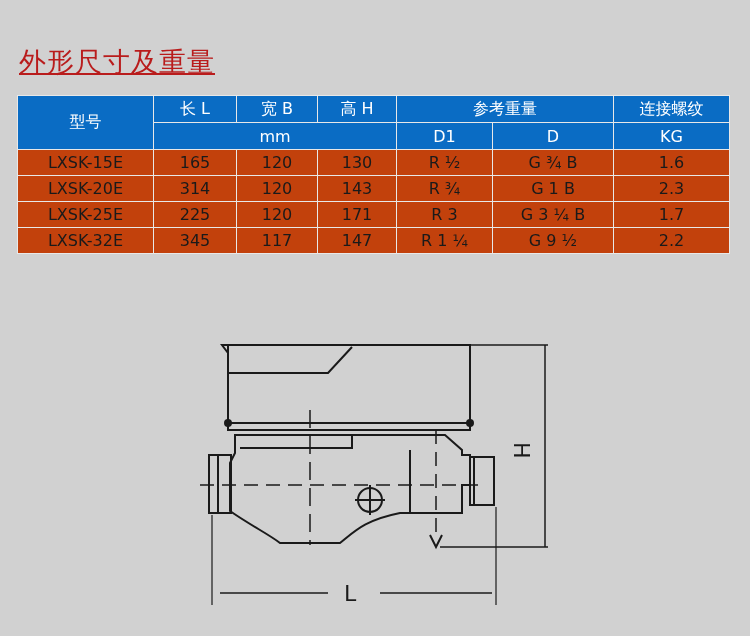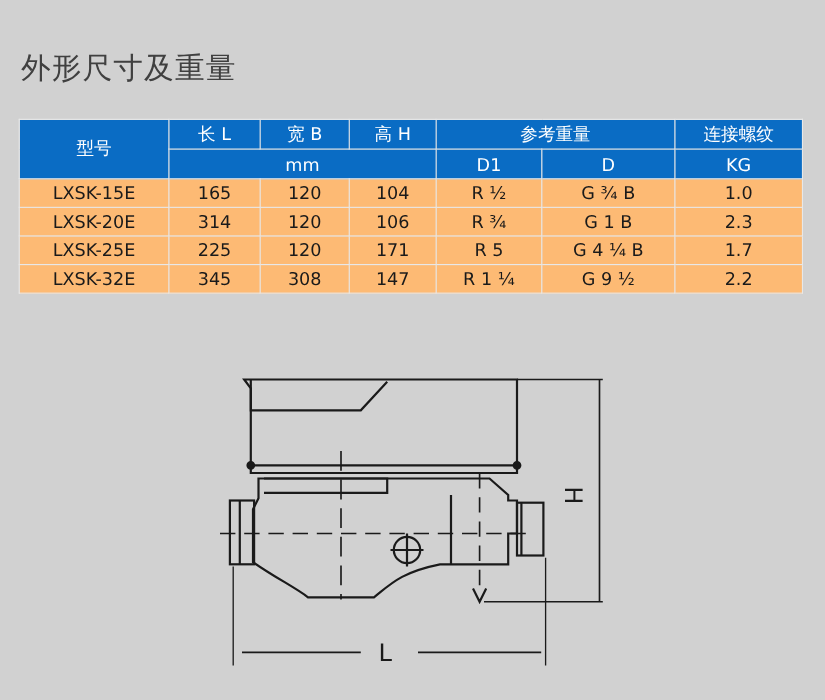--- a/index.html
+++ b/index.html
@@ -1,21 +1,21 @@
 <!DOCTYPE html>
 <html><head>
 <meta charset="utf-8">
 <style>
   html,body{margin:0;padding:0;}
   body{width:750px;height:636px;background:#d1d1d1;position:relative;overflow:hidden;font-family:"DejaVu Sans","Liberation Sans",sans-serif;}
-  .title{position:absolute;left:19px;top:44px;font-size:27px;color:#404040;letter-spacing:1px;}
-  table.spec{position:absolute;left:17px;top:108px;width:712px;border-collapse:collapse;table-layout:fixed;}
+  .title{position:absolute;left:19px;top:44px;font-size:27px;color:#b91c1c;letter-spacing:1px;text-decoration:underline;}
+  table.spec{position:absolute;left:17px;top:95px;width:712px;border-collapse:collapse;table-layout:fixed;}
   table.spec td{border:1.5px solid #e8e8e8;text-align:center;padding:0;font-size:16px;}
   table.spec tr.hd td{background:#0a6cc4;color:#fff;height:26px;}
-  table.spec tr.rw td{background:#fdba74;color:#1a1a1a;height:25px;}
+  table.spec tr.rw td{background:#c2410c;color:#1a1a1a;height:25px;}
   .drawing{position:absolute;left:200px;top:335px;width:360px;height:280px;}
 </style>
 </head>
 <body>
 
 <div class="title">外形尺寸及重量</div>
 
 <table class="spec">
   <colgroup>
     <col style="width:136px">
@@ -38,47 +38,47 @@
   <tr class="hd">
     <td colspan="3">mm</td>
     <td>D1</td>
     <td>D</td>
     <td>KG</td>
   </tr>
   <tr class="rw">
     <td>LXSK-15E</td>
     <td>165</td>
     <td>120</td>
-    <td>104</td>
+    <td>130</td>
     <td>R ½</td>
     <td>G ¾ B</td>
-    <td>1.0</td>
+    <td>1.6</td>
   </tr>
   <tr class="rw">
     <td>LXSK-20E</td>
     <td>314</td>
     <td>120</td>
-    <td>106</td>
+    <td>143</td>
     <td>R ¾</td>
     <td>G 1 B</td>
     <td>2.3</td>
   </tr>
   <tr class="rw">
     <td>LXSK-25E</td>
     <td>225</td>
     <td>120</td>
     <td>171</td>
-    <td>R 5</td>
-    <td>G 4 ¼ B</td>
+    <td>R 3</td>
+    <td>G 3 ¼ B</td>
     <td>1.7</td>
   </tr>
   <tr class="rw">
     <td>LXSK-32E</td>
     <td>345</td>
-    <td>308</td>
+    <td>117</td>
     <td>147</td>
     <td>R 1 ¼</td>
     <td>G 9 ½</td>
     <td>2.2</td>
   </tr>
 </tbody>
   </table>
 
 <svg class="drawing" viewBox="0 0 360 280" fill="none" stroke="#1a1a1a" stroke-width="2">
 

